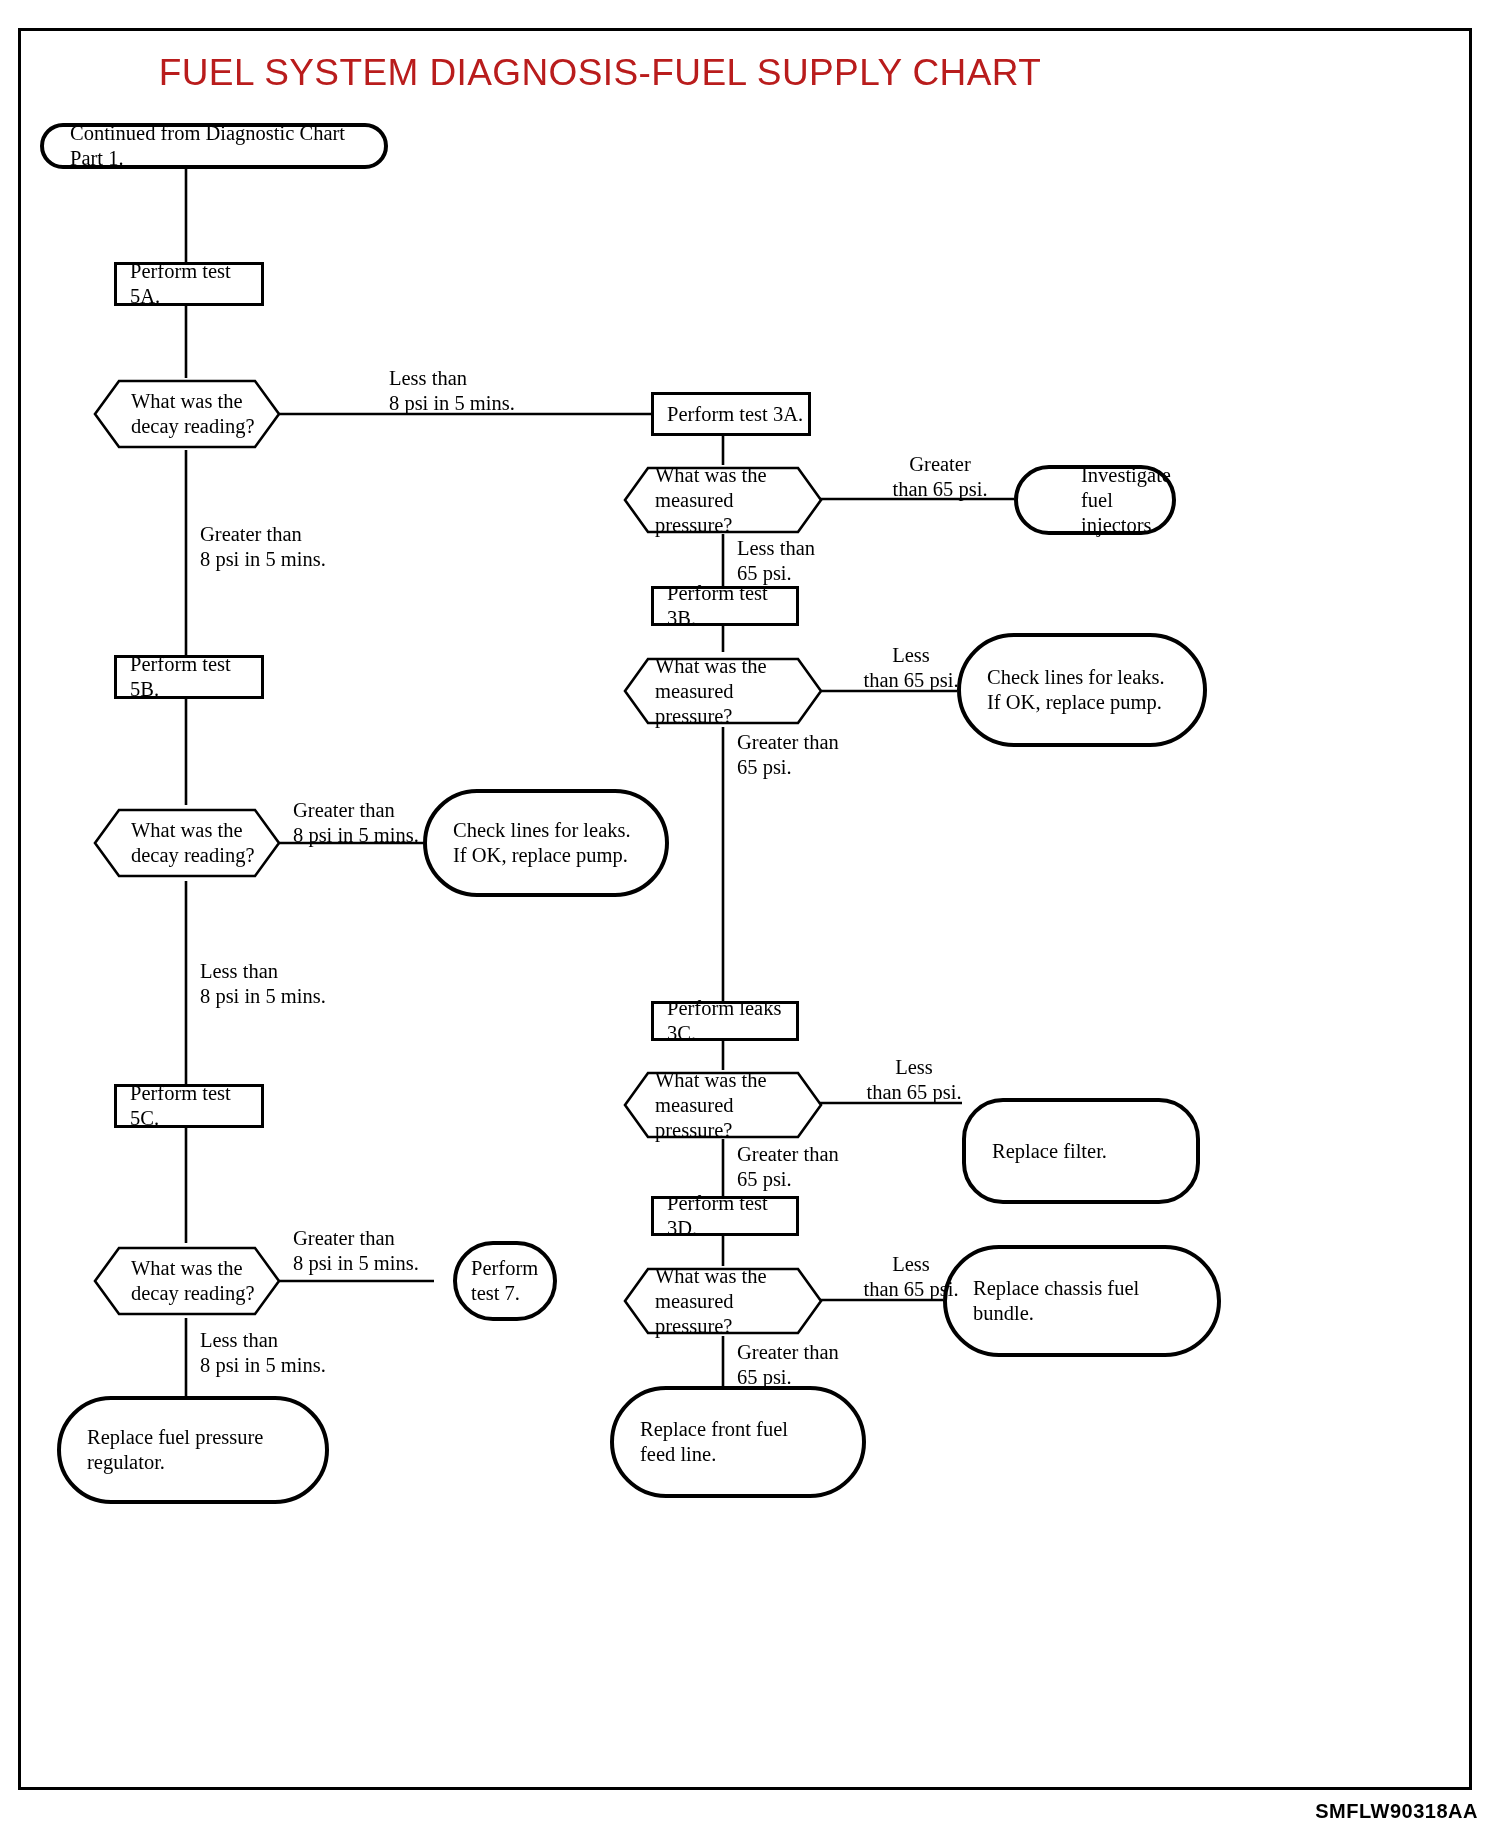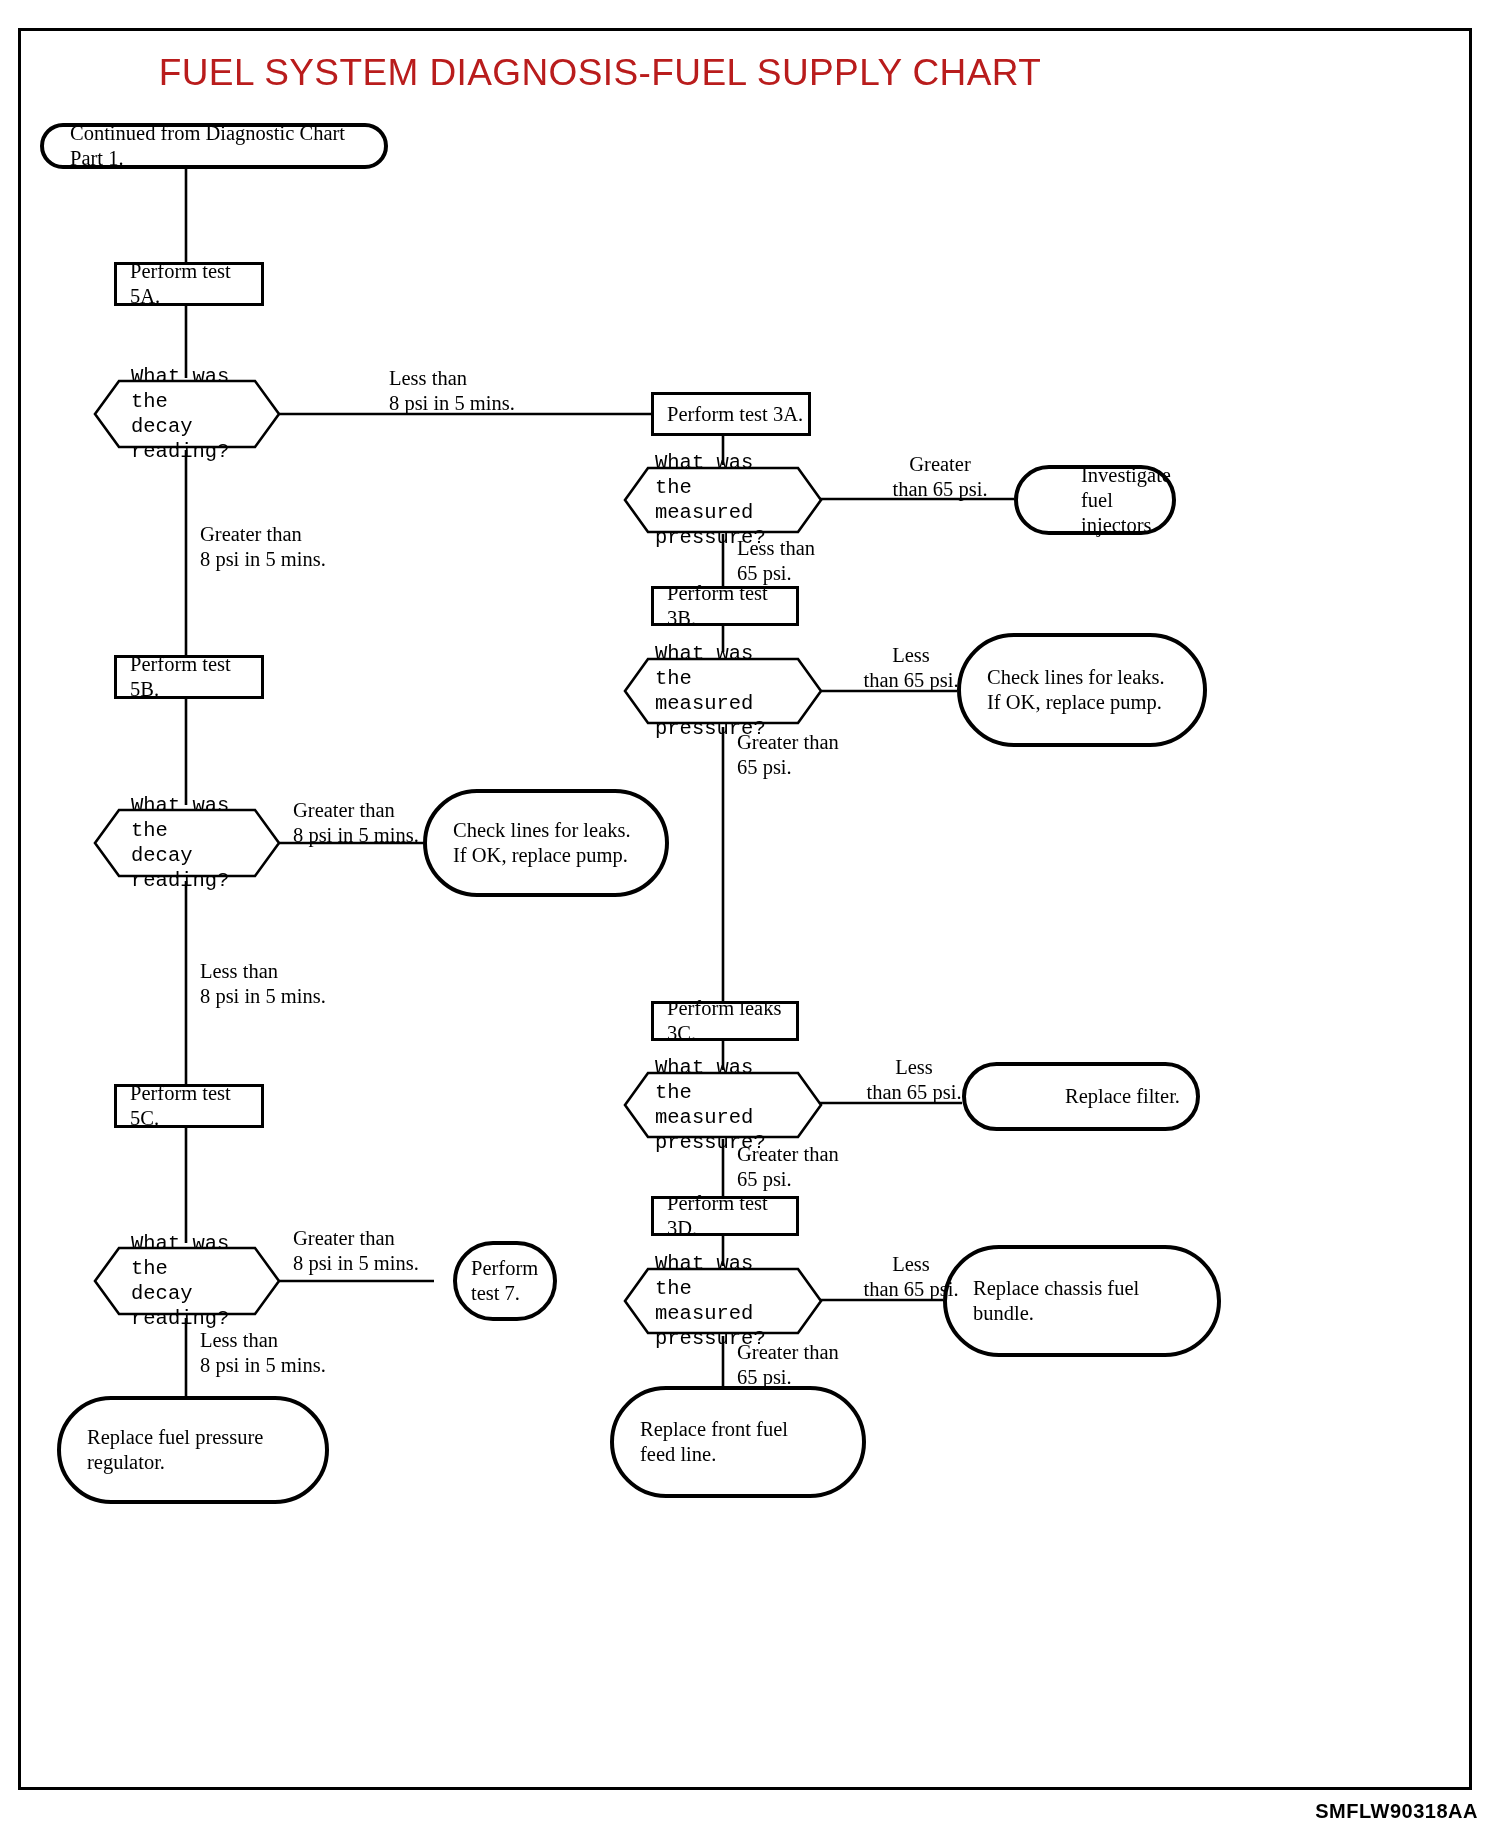--- a/index.html
+++ b/index.html
@@ -79,21 +79,20 @@
     padding-left: 26px;
     padding-right: 16px;
   }
   .terminator.center { justify-content: center; padding-left: 14px; padding-right: 14px; }
 
   
   .decision {
     background: transparent;
     justify-content: flex-start;
     text-align: left;
-    font-family: Liberation Mono, monospace;
   }
   .decision .hexsvg {
     position: absolute;
     left: 0; top: 0;
     width: 100%; height: 100%;
   }
   .decision .txt {
     position: relative;
     z-index: 2;
     padding-left: 38px;
@@ -263,21 +262,21 @@
   </div>
 
   <div class="node decision" style="left:623px; top:1070px; width:200px; height:70px;">
     <svg class="hexsvg" viewBox="0 0 200 70" preserveAspectRatio="none">
       <polygon points="2,35 25,3 175,3 198,35 175,67 25,67" fill="#fff" stroke="#000" stroke-width="2.6"></polygon>
     </svg>
     <span class="txt" style="white-space:pre-line; padding-left:32px;">What was the
 measured pressure?</span>
   </div>
 
-  <div class="node terminator" style="left:962px; top:1062px; width:238px; height:69px; border-radius:41px;text-align:right;">
+  <div class="node terminator" style="left:962px; top:1098px; width:238px; height:106px; border-radius:41px;">
     <span class="txt">Replace filter.</span>
   </div>
 
   <div class="node process" style="left:651px; top:1196px; width:148px; height:40px;">
     <span class="txt">Perform test 3D.</span>
   </div>
 
   <div class="node decision" style="left:623px; top:1266px; width:200px; height:70px;">
     <svg class="hexsvg" viewBox="0 0 200 70" preserveAspectRatio="none">
       <polygon points="2,35 25,3 175,3 198,35 175,67 25,67" fill="#fff" stroke="#000" stroke-width="2.6"></polygon>

